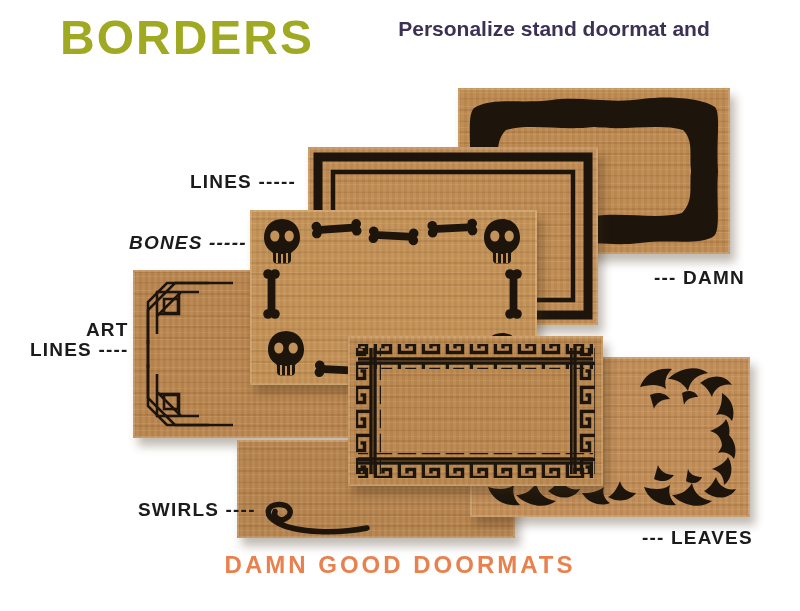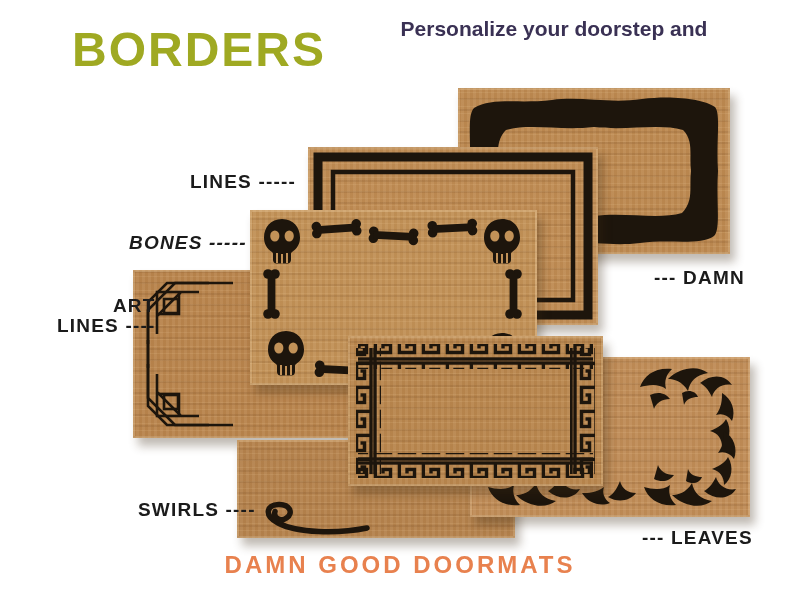--- a/index.html
+++ b/index.html
@@ -3,42 +3,42 @@
 <meta charset="utf-8">
 <style>
   html,body { margin:0; padding:0; background:#ffffff; }
   .canvas {
     position:relative; width:800px; height:611px; overflow:hidden;
     background:#ffffff; font-family:"Liberation Sans", sans-serif;
   }
 
   
   .title {
-    position:absolute; left:60px; top:10px; margin:12px;
+    position:absolute; left:60px; top:10px; margin:0;
     font-size:48px; font-weight:800; letter-spacing:2px;
     color:var(--title_green);
   }
   .subtitle {
     position:absolute; left:352px; top:17px; width:404px;
     text-align:center; font-size:21px; font-weight:700; line-height:1.1;
     color:var(--subtitle_navy);
   }
   .footer-brand {
     position:absolute; left:0; top:551px; width:800px;
     text-align:center; font-size:24px; font-weight:800; letter-spacing:3px;
     color:var(--footer_orange);
   }
   .lbl {
     position:absolute; white-space:nowrap;
     font-size:19px; font-weight:700; letter-spacing:1.2px;
     color:var(--label_black); z-index:20;text-align:right;
   }
   .lbl-lines   { left:190px; top:171px; }
   .lbl-bones   { left:129px; top:232px;font-style:italic; }
-  .lbl-artdeco { left:30px;  top:296px; line-height:20px;margin-left:27px; }
+  .lbl-artdeco { left:30px;  top:320px; line-height:20px; }
   .lbl-artdeco .l1 { padding-left:10px; }
   .lbl-frame   { left:654px; top:267px; }
   .lbl-swirls  { left:111px; top:499px;margin-left:27px; }
   .lbl-leaves  { left:642px; top:527px; }
 
   
   .mat {
     position:absolute;
     background-image:
       repeating-linear-gradient(0deg, rgba(92,52,18,0.12) 0 2px, rgba(0,0,0,0) 2px 11px),
@@ -57,21 +57,21 @@
   .mat-greek   { left:348px; top:336px; width:255px; height:150px; z-index:7; background-color:var(--mat_greek_key); }
 </style>
 </head>
 <body>
 
 <div class="canvas">
 
   <h1 class="title">BORDERS</h1>
 
   <div class="subtitle">
-    <div>Personalize your doorstep and</div>
+    <div>Personalize stand doormat and</div>
   </div>
 
   <div class="mat mat-frame">
     <svg width="272" height="166" viewBox="0 0 272 166">
       <path fill="currentColor" fill-rule="evenodd" d="
         M16,20 C34,9 62,16 94,12 C124,8 152,16 184,11 C214,7 246,11 257,19
         C263,26 258,52 260,83 C258,114 263,141 256,148
         C242,158 212,151 182,155 C150,159 122,151 92,156 C62,160 34,153 17,147
         C9,141 13,115 12,83 C13,51 9,27 16,20 Z
         M48,42 C72,35 102,43 136,39 C170,43 200,35 225,42

